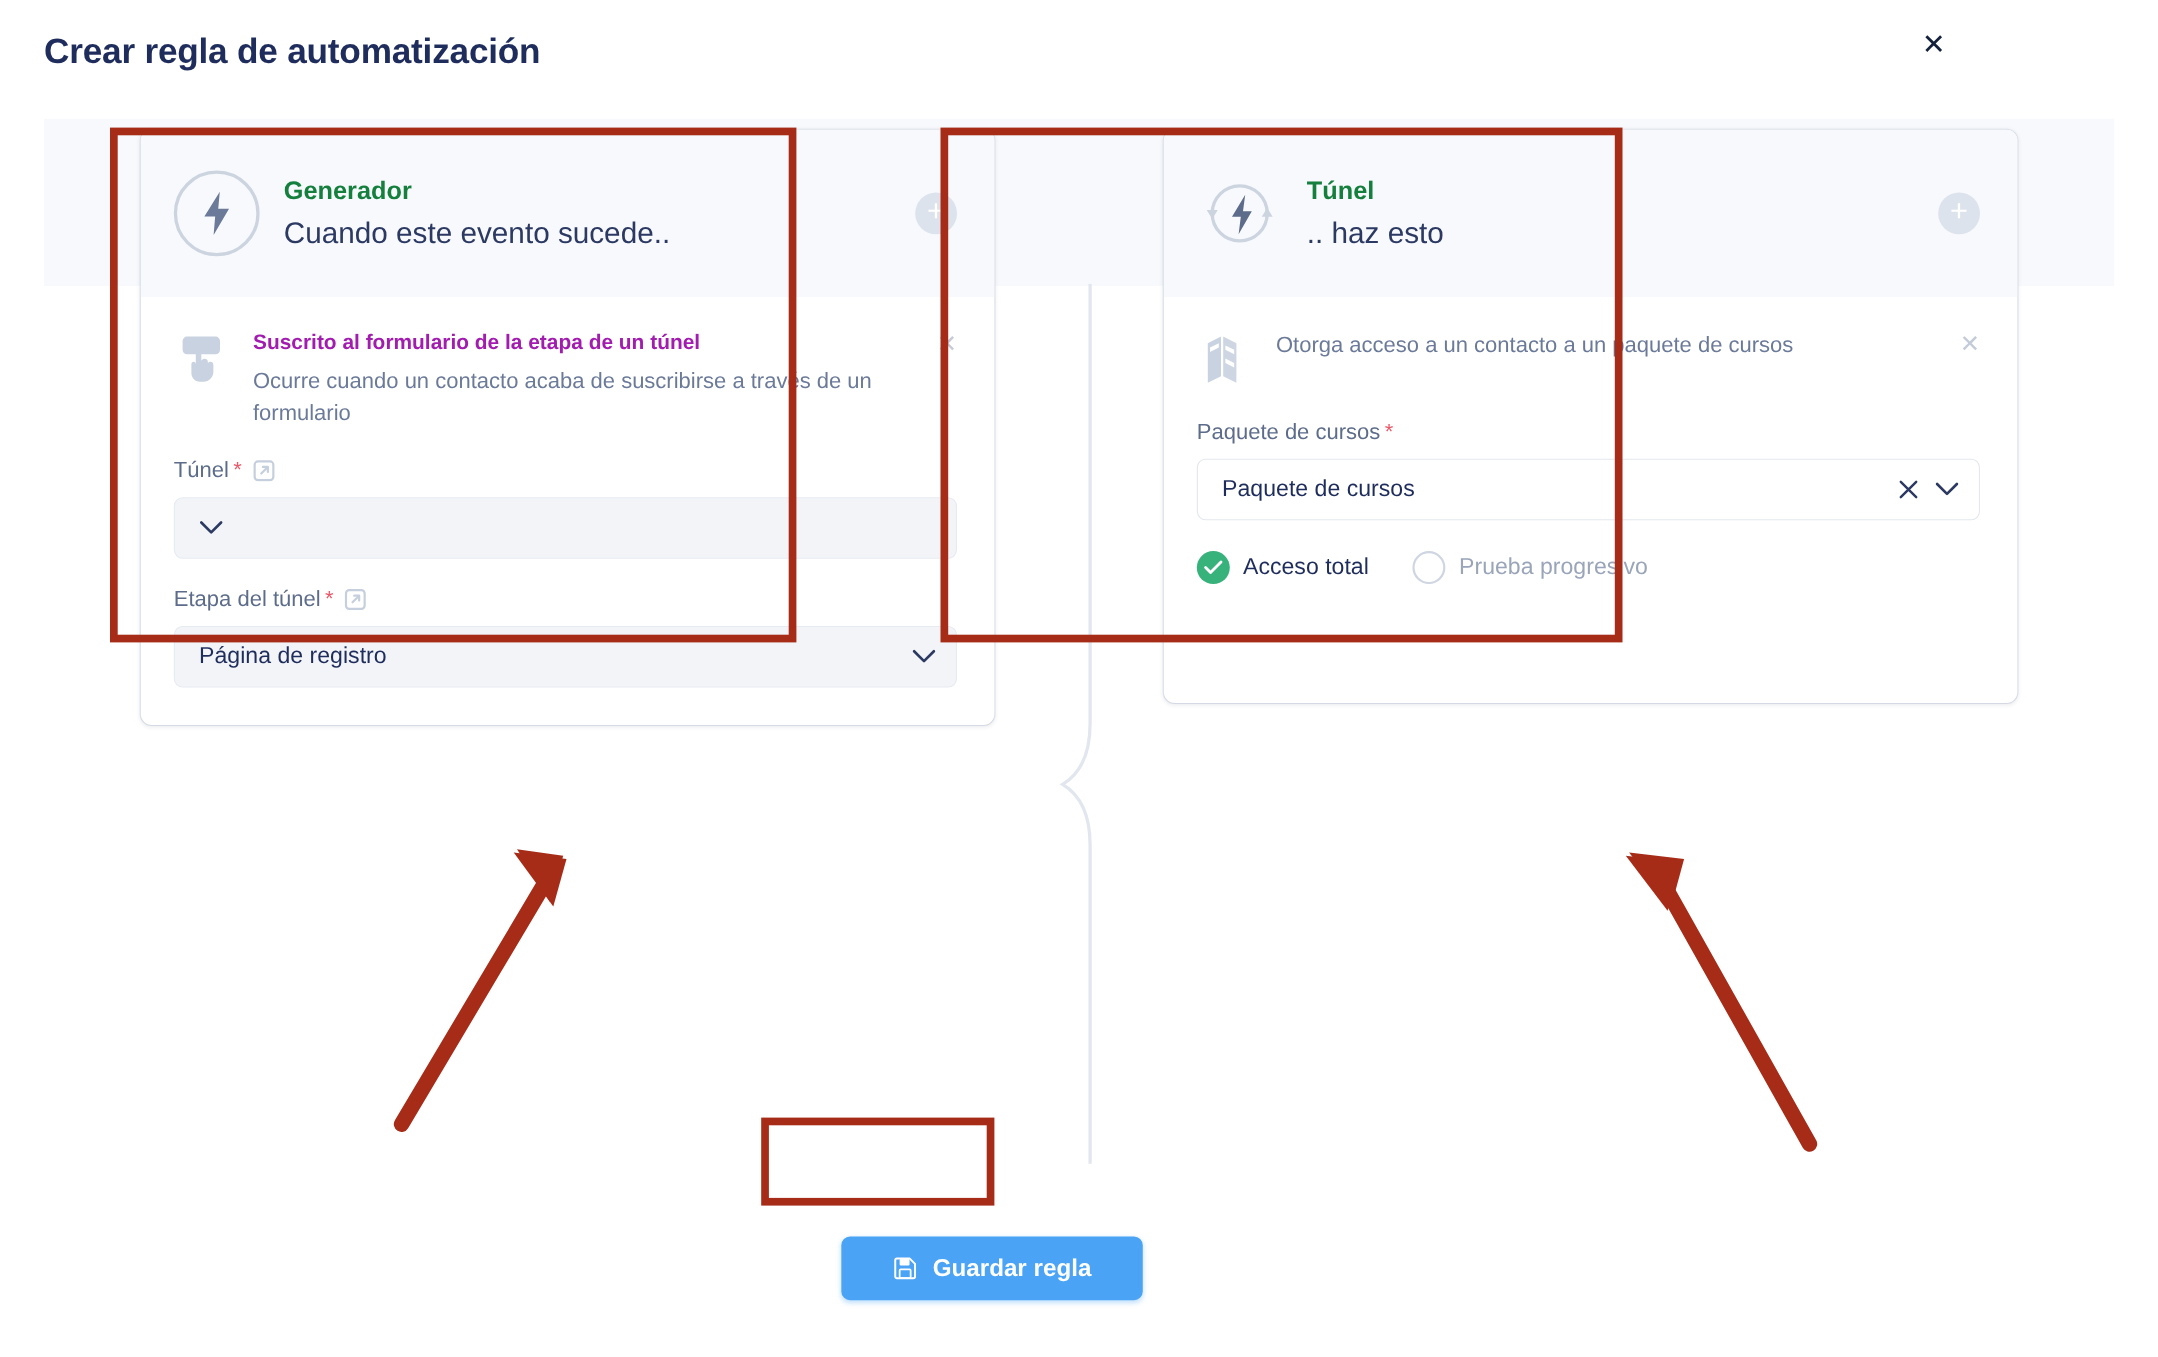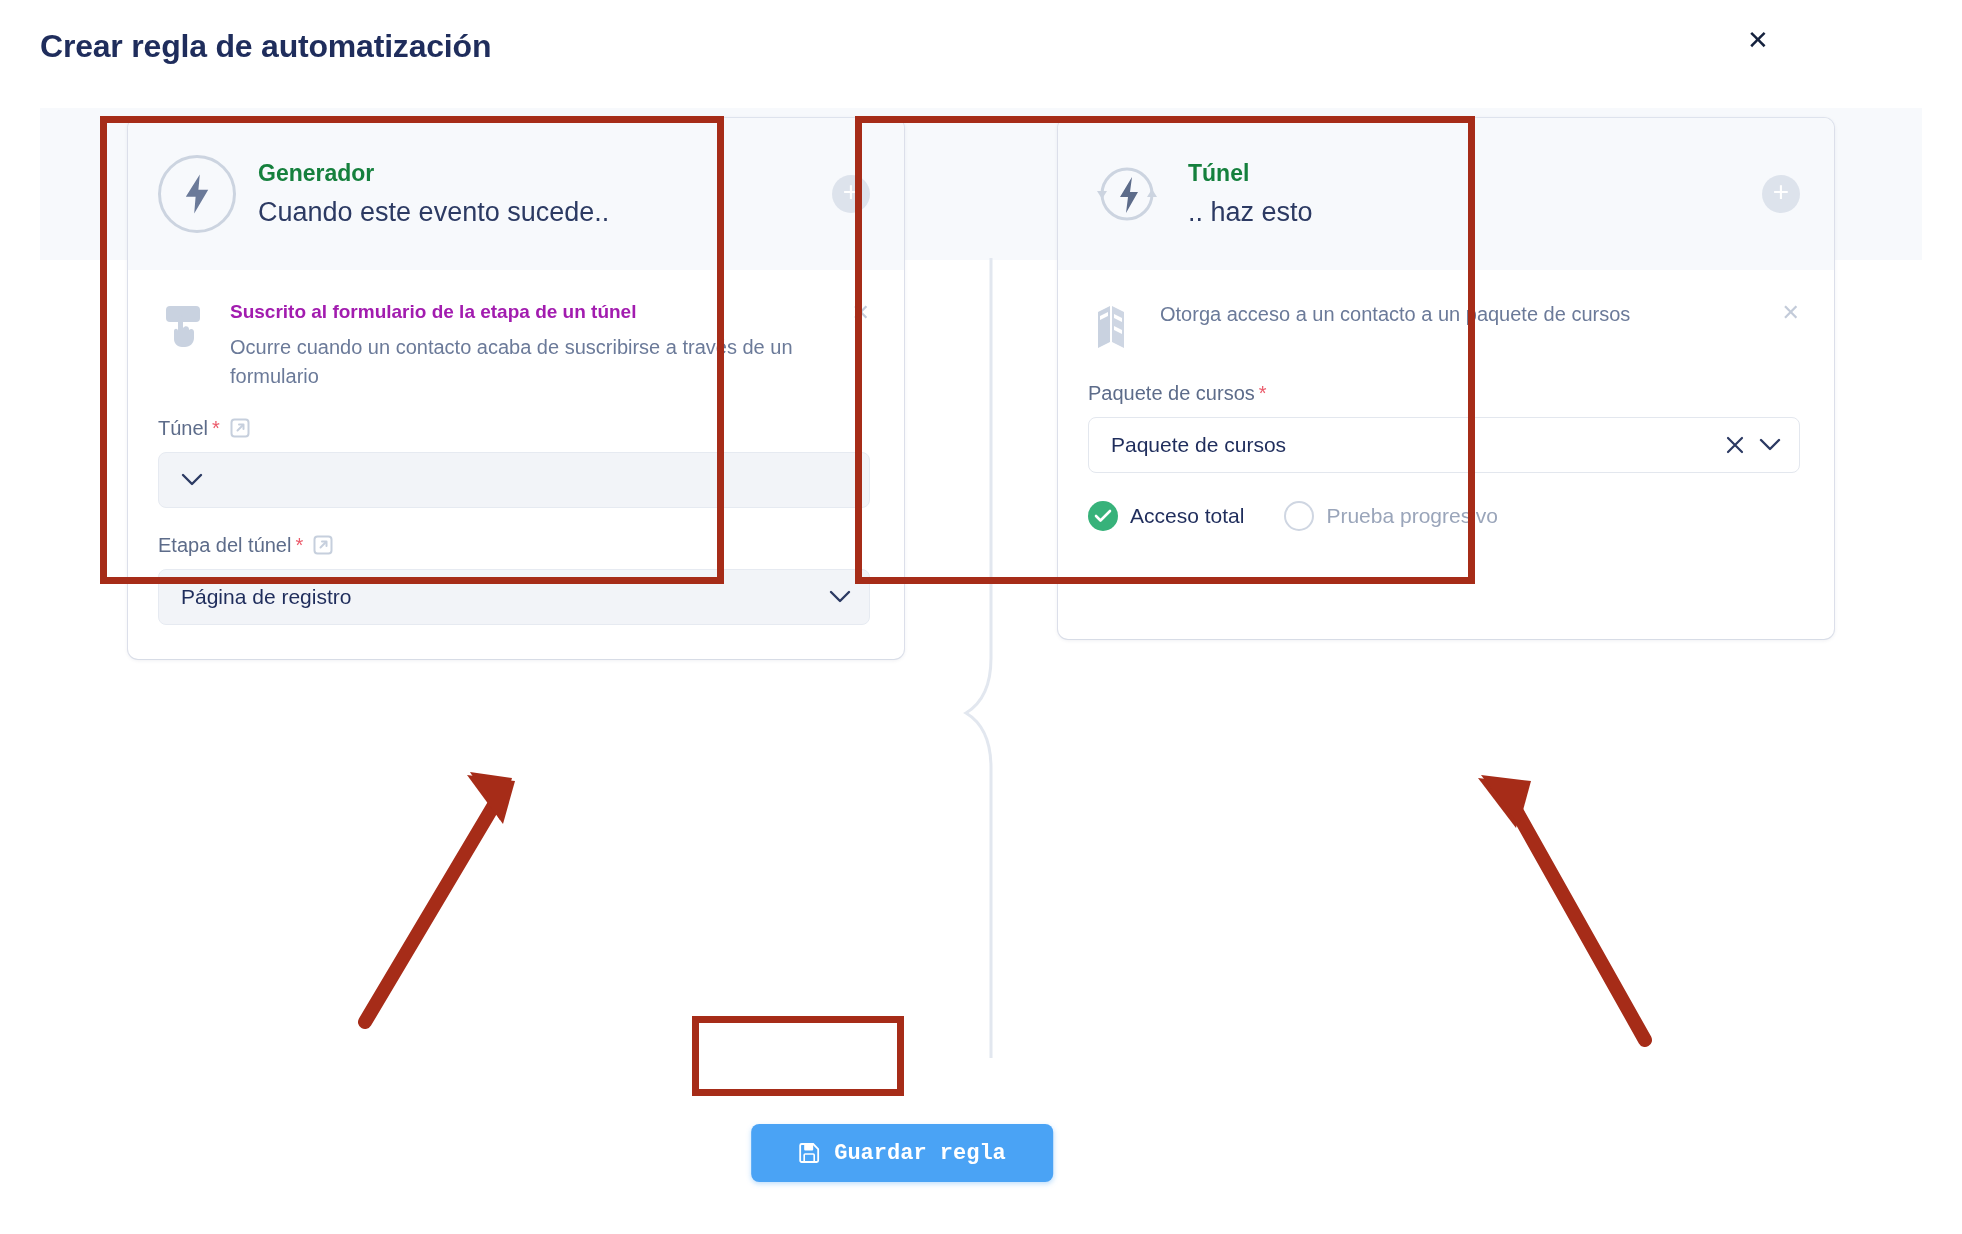--- a/index.html
+++ b/index.html
@@ -253,21 +253,21 @@
     align-items: center;
     gap: 14px;
     background: #4aa3f5;
     color: #ffffff;
     border: none;
     border-radius: 8px;
     padding: 0 47px;
     height: 58px;
     font-size: 22px;
     font-weight: 600;
-    font-family: Liberation Mono, monospace;
+    font-family: Liberation Sans, sans-serif;
     cursor: pointer;
     box-shadow: 0 2px 5px rgba(74,163,245,0.35);
   }
   .save-btn svg { display: block; }
 
   
   .annot {
     position: absolute;
     border: 7px solid #a62c18;
     pointer-events: none;

